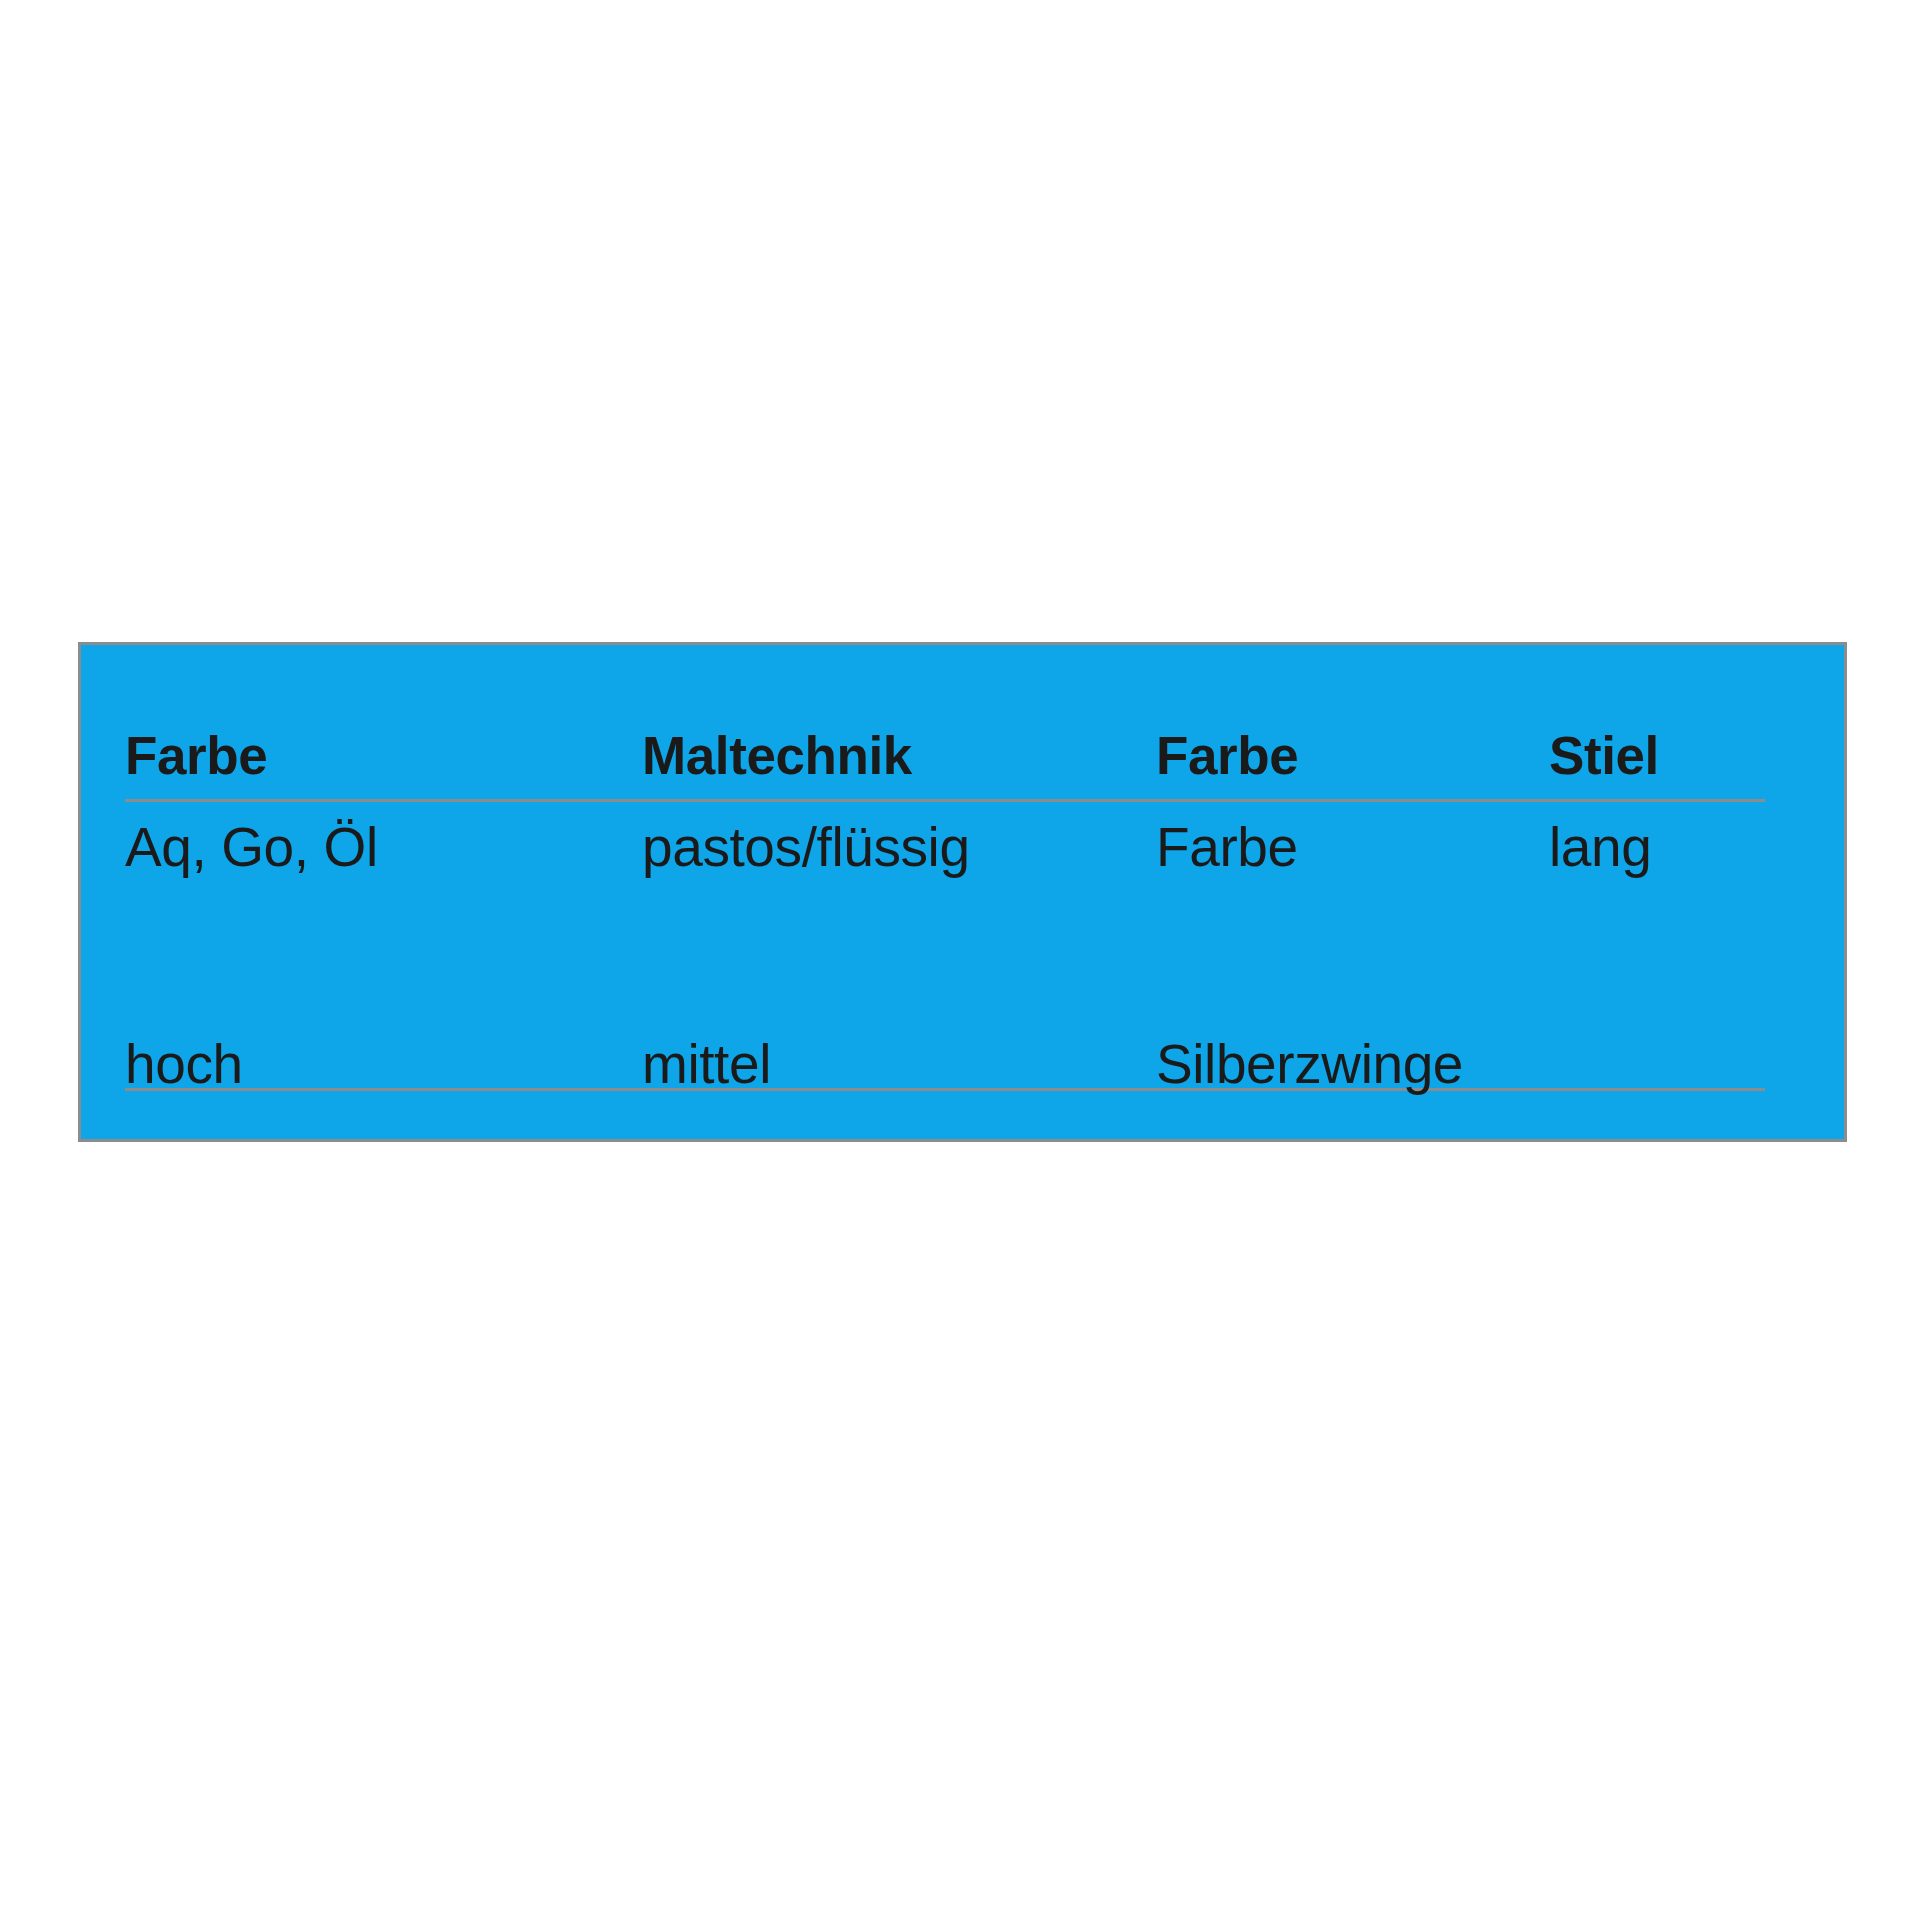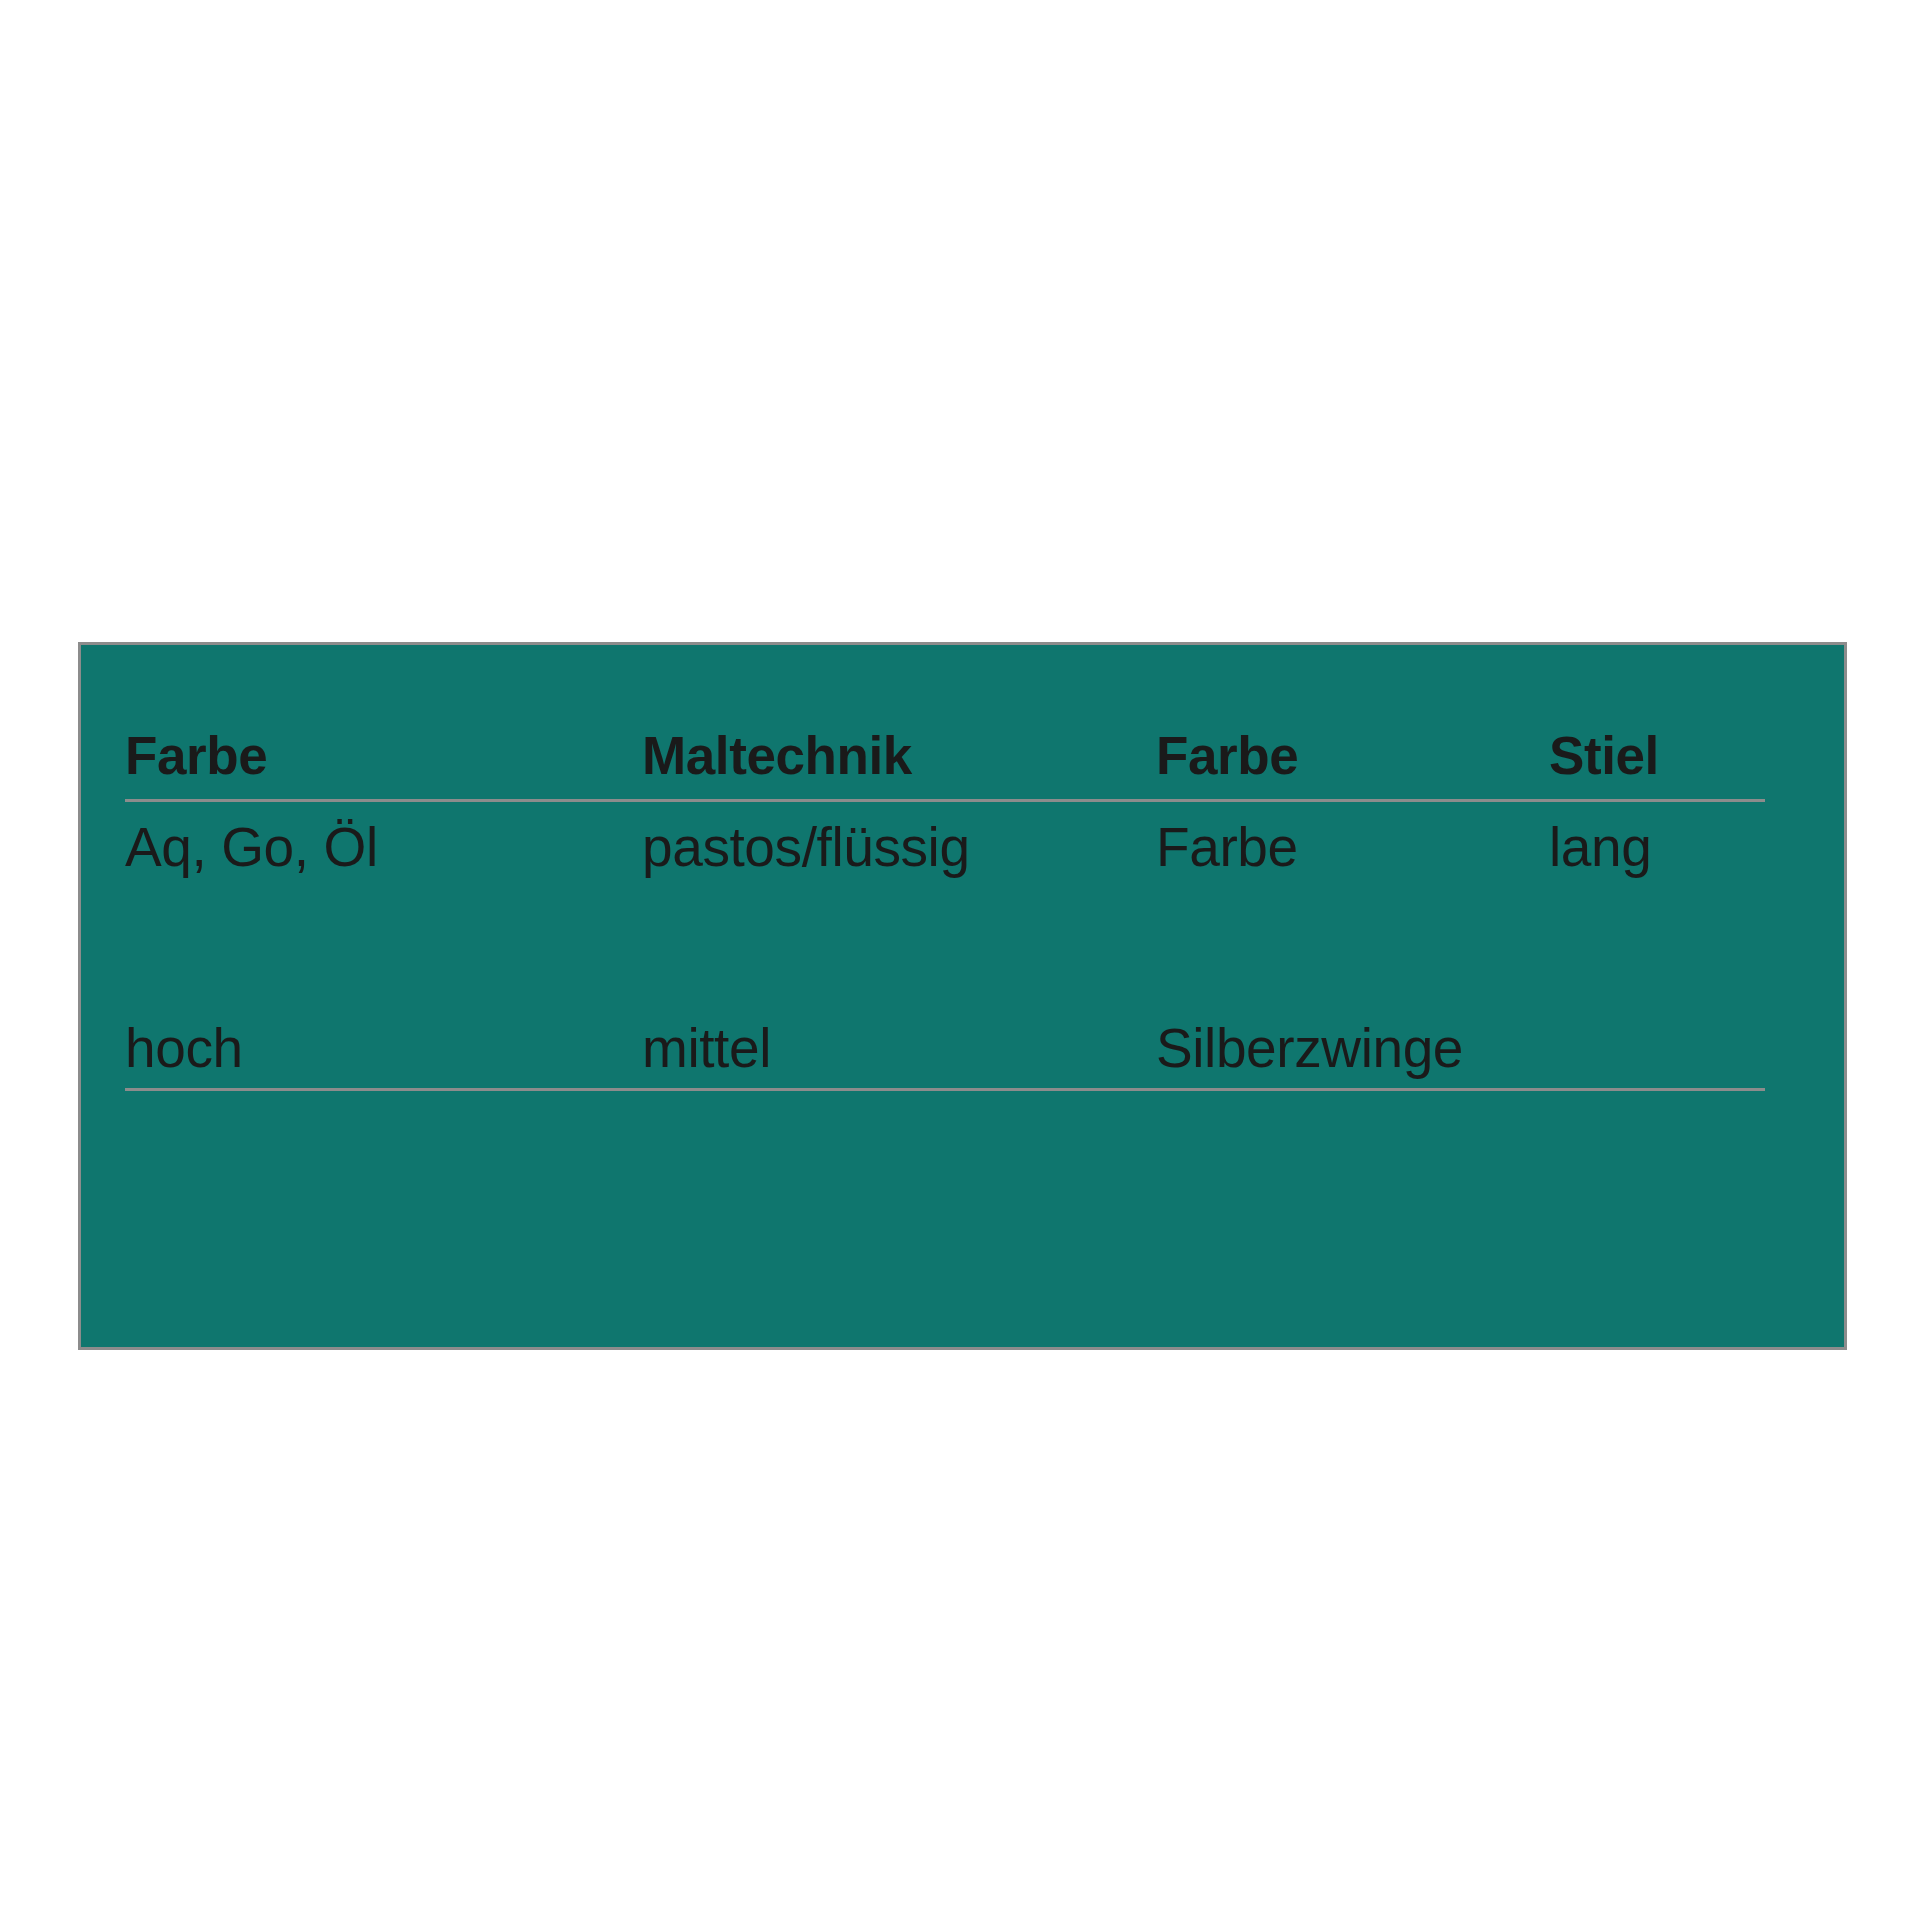--- a/index.html
+++ b/index.html
@@ -13,22 +13,22 @@
     font-family: "Liberation Sans", sans-serif;
     position: relative;
     overflow: hidden;
   }
 
   #spec-card {
     position: absolute;
     left: 78px;
     top: 642px;
     width: 1769px;
-    height: 708px;
-    background: #0f766e;
+    height: 500px;
+    background: #0ea5e9;
     border: 3.2px solid #8c8c8c;
     box-sizing: border-box;
   }
 
   .block {
     position: absolute;
     left: 0;
     width: 100%;
   }
 
@@ -95,21 +95,21 @@
     <div class="row value-row" style="margin-top: 19px;">
       <div class="cell col-0">Aq, Go, Öl</div>
       <div class="cell col-1">pastos/flüssig</div>
       <div class="cell col-2">Farbe</div>
       <div class="cell col-3">lang</div>
     </div>
   </div>
 
   <div class="block block-2">
     <div class="rule" style="top: 74px;"></div>
-    <div class="row value-row" style="margin-top: 3px;">
+    <div class="row value-row" style="margin-top: 19px;">
       <div class="cell col-0">hoch</div>
       <div class="cell col-1">mittel</div>
       <div class="cell col-2">Silberzwinge</div>
     </div>
   </div>
 
 </div>
 
 
 </body></html>

